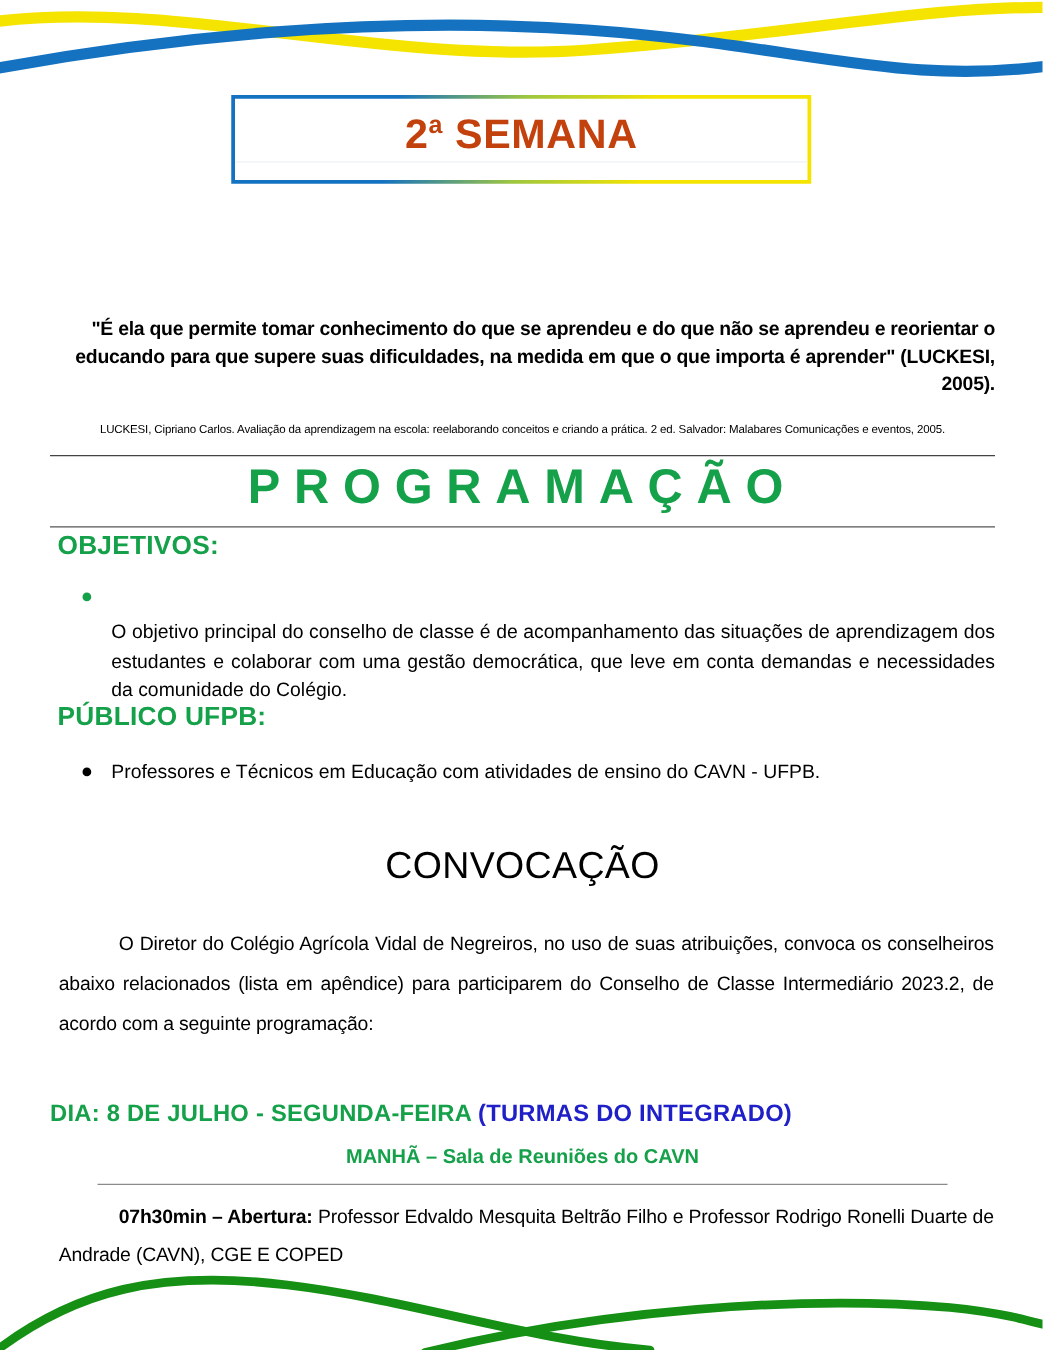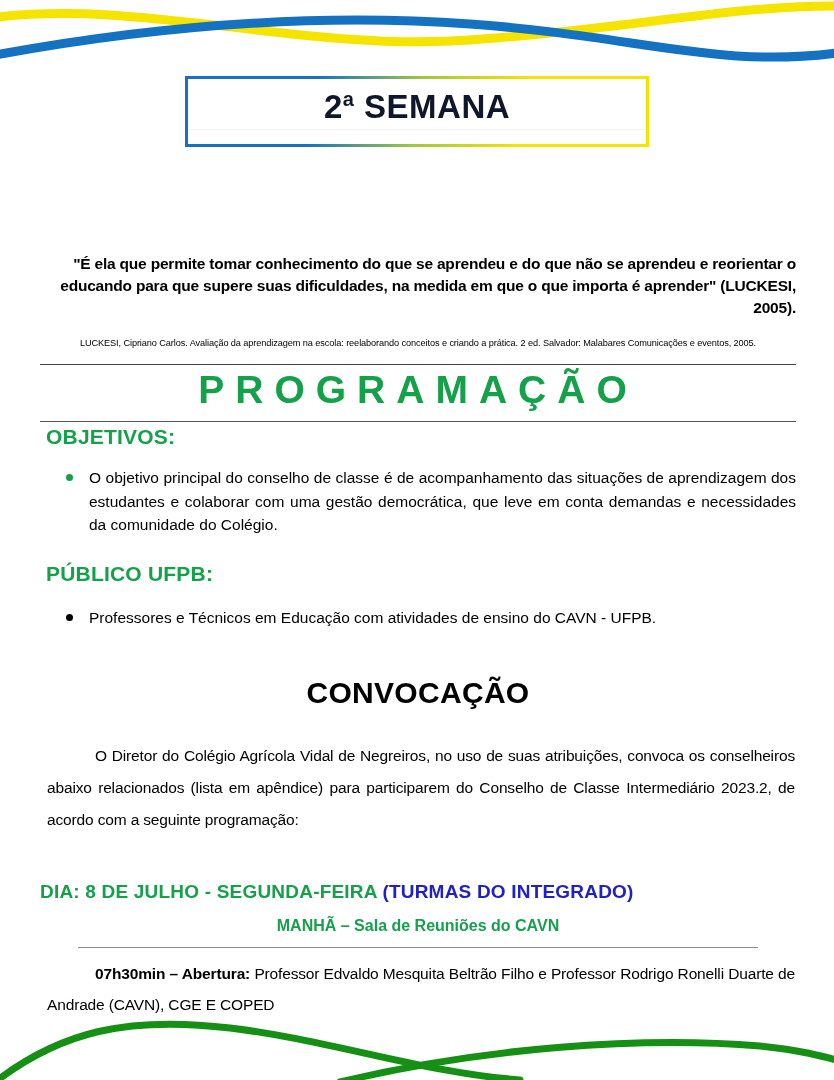--- a/index.html
+++ b/index.html
@@ -44,21 +44,21 @@
     padding: 3px;
     box-sizing: border-box;
     background: linear-gradient(100deg, #1572C0 0%, #1572C0 28%, #9fc73f 50%, #F5E400 72%, #F5E400 100%);
   }
   .title-box {
     background: #ffffff;
     padding: 10px 0 14px 0;
     text-align: center;
   }
   .title-line {
-    color: #0f172a;
+    color: #c2410c;
     font-weight: bold;
     letter-spacing: 0.5px;
     line-height: 1.08;
     font-family: "Liberation Sans", sans-serif;
   }
   .title-l1 {
     font-size: 33px;
     padding-bottom: 4px;
     border-bottom: 1px solid #eef1f6;
   }
@@ -149,35 +149,36 @@
   }
 
   .b-objetivos {
     top: 466px;
     left: 66px;
     width: 730px;
   }
   .b-objetivos .bullet-text {
     text-align: justify;
     width: 707px;
+    margin-top: 28px;
   }
   .b-publico {
     top: 606px;
     left: 66px;
     width: 730px;
   }
 
   
   .convocacao-title {
     position: absolute;
     top: 676px;
     left: 40px;
     width: 756px;
     text-align: center;
-    font-weight: bold;
+    font-weight: normal;
     font-size: 30px;
     letter-spacing: 0.3px;
     font-family: "Liberation Sans", sans-serif;
   }
   .convocacao-body {
     position: absolute;
     top: 740px;
     left: 47px;
     width: 748px;
     font-size: 15.5px;

